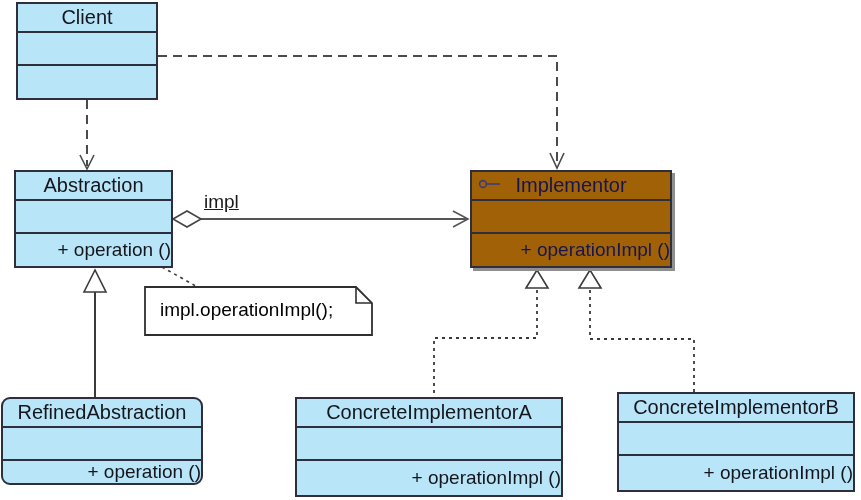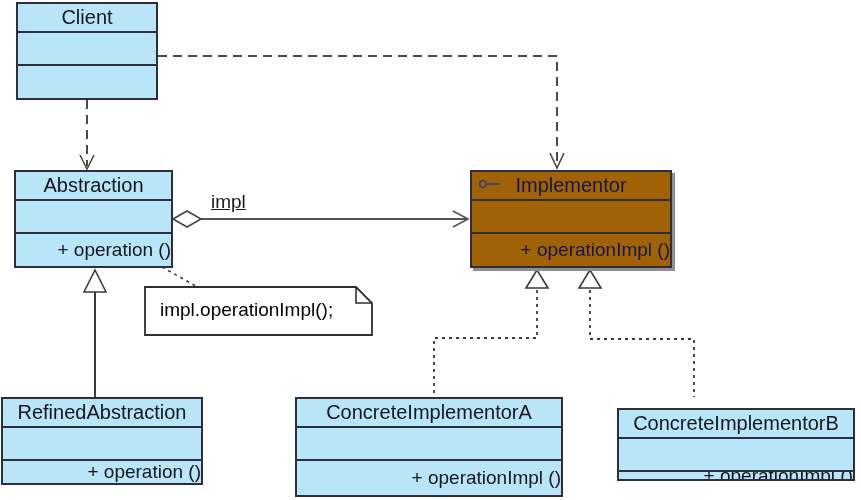--- a/index.html
+++ b/index.html
@@ -110,47 +110,47 @@
         <line x1="8.4" y1="5" x2="22" y2="5" stroke="#3c3c78" stroke-width="1.6"></line>
       </svg>
       <span>Implementor</span>
     </div>
     <div class="c-attrs"></div>
     <div class="c-ops">
       <span>+ operationImpl ()</span>
     </div>
   </div>
 
-  <div class="uml-class" style="left:1px; top:397px; width:202px; height:88px;">
+  <div class="uml-class" style="left:1px; top:397px; width:202px; height:88px;border-radius:9px;">
     <div class="c-title">
       <span>RefinedAbstraction</span>
     </div>
     <div class="c-attrs"></div>
     <div class="c-ops">
       <span>+ operation ()</span>
     </div>
   </div>
 
   <div class="uml-class" style="left:295px; top:397px; width:268px; height:100px;">
     <div class="c-title">
       <span>ConcreteImplementorA</span>
     </div>
     <div class="c-attrs"></div>
     <div class="c-ops">
       <span>+ operationImpl ()</span>
     </div>
   </div>
 
-  <div class="uml-class" style="left:617px; top:408px; width:238px; height:73px;">
+  <div class="uml-class" style="left:617px; top:392px; width:238px; height:100px;">
     <div class="c-title">
       <span>ConcreteImplementorB</span>
     </div>
     <div class="c-attrs"></div>
     <div class="c-ops">
       <span>+ operationImpl ()</span>
     </div>
   </div>
 
-  <div class="edge-label" style="left:211px; top:191px;text-decoration:underline;">impl</div>
+  <div class="edge-label" style="left:204px; top:191px;text-decoration:underline;">impl</div>
 
   <div class="note-text">impl.operationImpl();</div>
 
 </div>
 
 </body></html>

